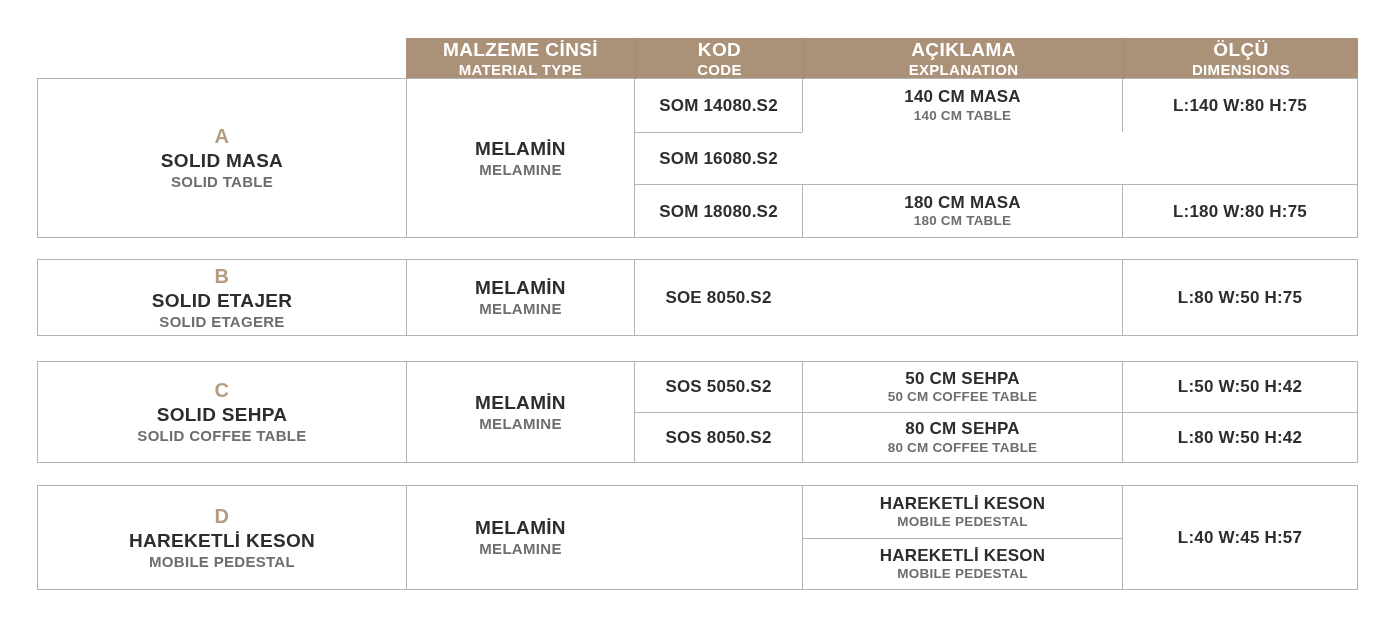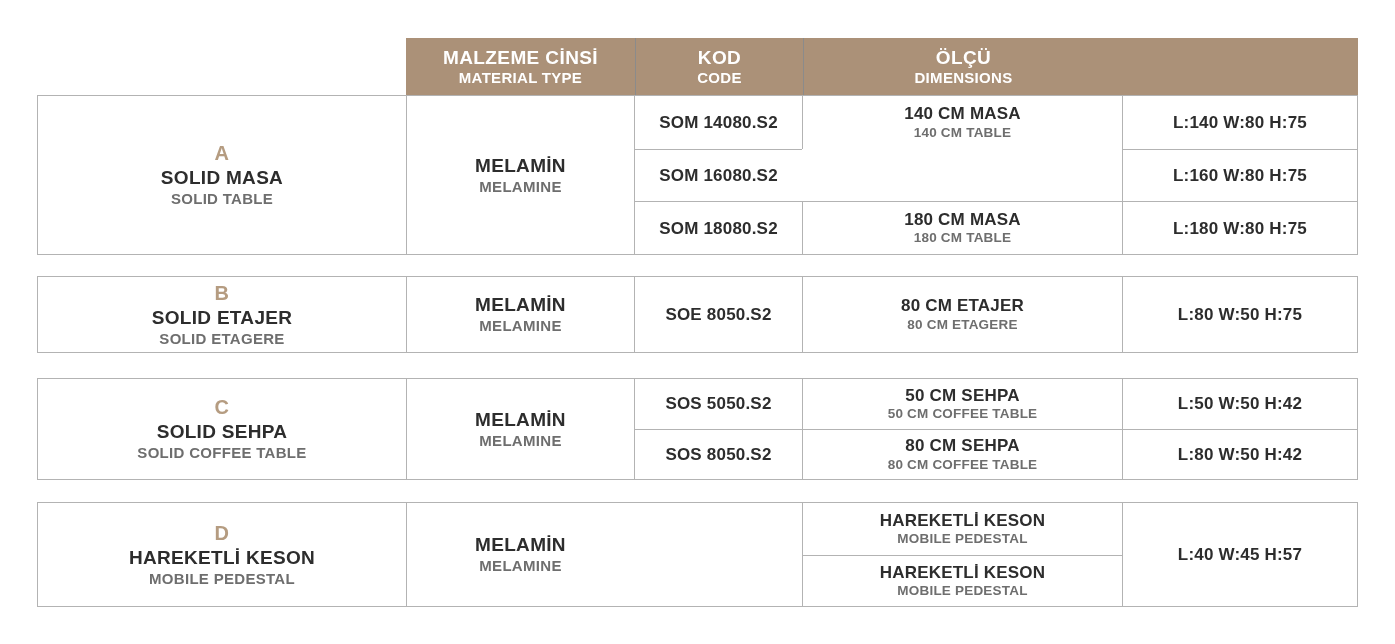--- a/index.html
+++ b/index.html
@@ -18,21 +18,21 @@
     font-family:"Liberation Sans",sans-serif;
     font-weight:bold;
     color:var(--primary-text);
     overflow:hidden;
   }
   .catalog{padding:38px 0 0 37px;}
 
   
   .header-row{
     margin-left:369px;
-    width:952px;height:57px;
+    width:952px;height:40px;
     display:grid;
     grid-template-columns:229px 168px 320px 235px;
     background:var(--header-bg);
   }
   .header-cell{
     display:flex;flex-direction:column;justify-content:center;align-items:center;
     color:var(--header-text);text-align:center;line-height:1.22;
     border-left:1px solid var(--header-divider);
   }
   .header-cell:first-child{border-left:none;}
@@ -84,20 +84,24 @@
   <div class="header-row">
     <div class="header-cell">
       <span class="h-title">MALZEME CİNSİ</span>
       <span class="h-sub">MATERIAL TYPE</span>
     </div>
     <div class="header-cell">
       <span class="h-title">KOD</span>
       <span class="h-sub">CODE</span>
     </div>
     <div class="header-cell">
+      <span class="h-title">AÇIKLAMA</span>
+      <span class="h-sub">EXPLANATION</span>
+    </div>
+    <div class="header-cell">
       <span class="h-title">ÖLÇÜ</span>
       <span class="h-sub">DIMENSIONS</span>
     </div>
   </div>
 
   <div class="section sec-a">
     <div class="cell name-cell">
       <span class="letter">A</span>
       <span class="name-tr">SOLID MASA</span>
       <span class="name-en">SOLID TABLE</span>
@@ -113,23 +117,20 @@
       <span class="desc-tr">140 CM MASA</span>
       <span class="desc-en">140 CM TABLE</span>
     </div>
     <div class="cell c5 r1">
         <span class="dims">L:140 W:80 H:75</span>
       </div>
 
     <div class="cell c3 r2">
         <span class="code">SOM 16080.S2</span>
       </div>
-    <div class="cell c5 r2">
-        <span class="dims">L:160 W:80 H:75</span>
-      </div>
 
     <div class="cell c3 r3">
         <span class="code">SOM 18080.S2</span>
       </div>
     <div class="cell c4 r3">
       <span class="desc-tr">180 CM MASA</span>
       <span class="desc-en">180 CM TABLE</span>
     </div>
     <div class="cell c5 r3">
         <span class="dims">L:180 W:80 H:75</span>
@@ -142,24 +143,20 @@
       <span class="name-tr">SOLID ETAJER</span>
       <span class="name-en">SOLID ETAGERE</span>
     </div>
     <div class="cell material-cell">
       <span class="mat-tr">MELAMİN</span>
       <span class="mat-en">MELAMINE</span>
     </div>
     <div class="cell c3 r1">
         <span class="code">SOE 8050.S2</span>
       </div>
-    <div class="cell c4 r1">
-      <span class="desc-tr">80 CM ETAJER</span>
-      <span class="desc-en">80 CM ETAGERE</span>
-    </div>
     <div class="cell c5 r1">
         <span class="dims">L:80 W:50 H:75</span>
       </div>
   </div>
 
   <div class="section sec-c">
     <div class="cell name-cell">
       <span class="letter">C</span>
       <span class="name-tr">SOLID SEHPA</span>
       <span class="name-en">SOLID COFFEE TABLE</span>

